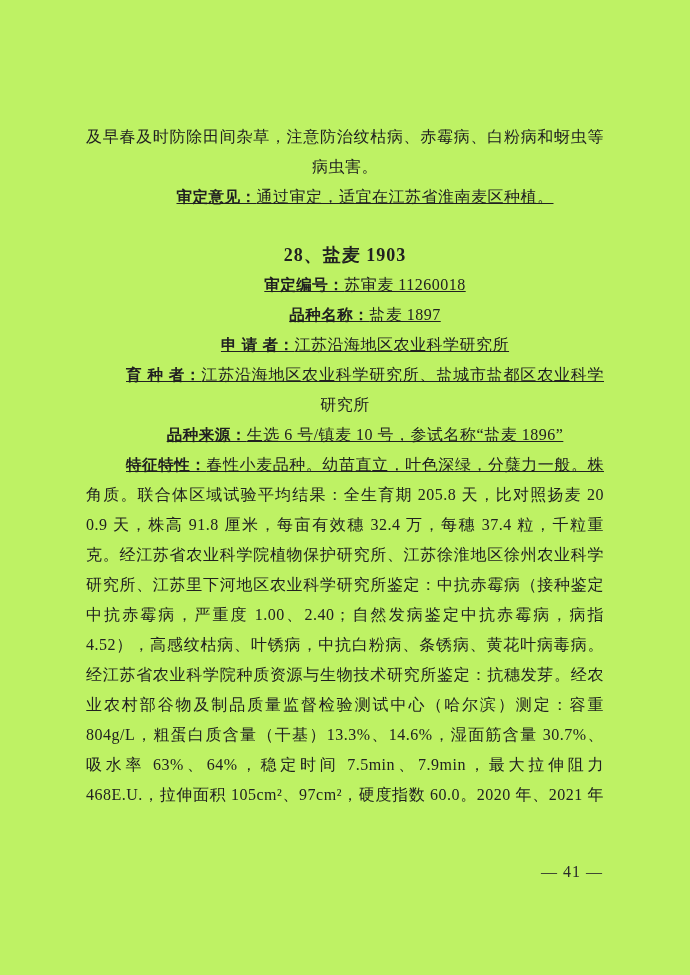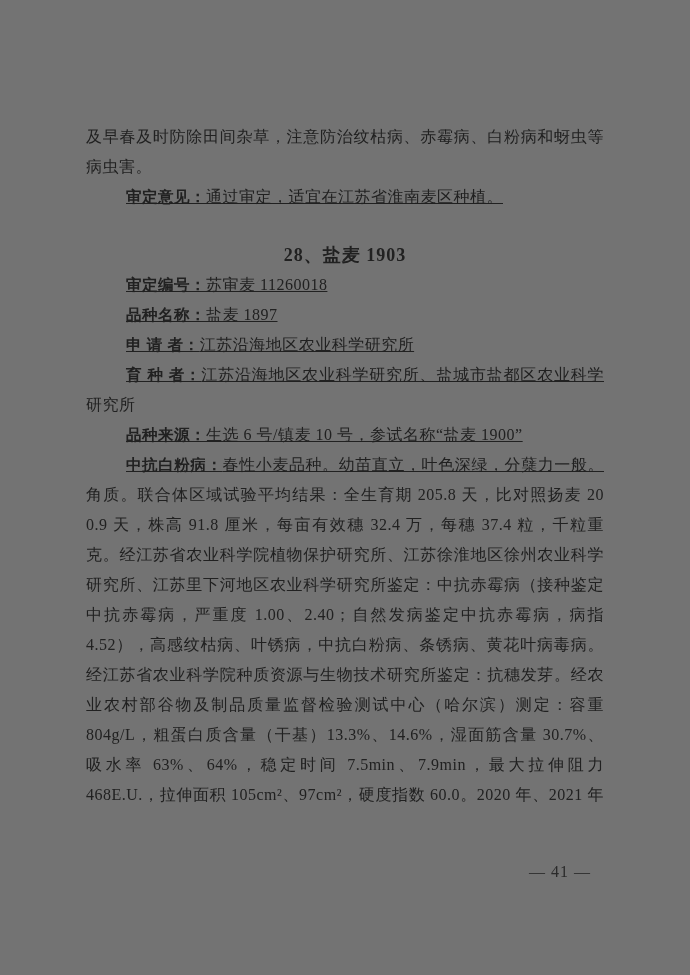--- a/index.html
+++ b/index.html
@@ -5,36 +5,36 @@
   html, body {
     margin: 0;
     padding: 0;
     background: #e8e8e8;
   }
   .page {
     position: relative;
     width: 690px;
     height: 975px;
     margin: 0 auto;
-    background: #737373;
+    background: #bef264;
     color: #212121;
     font-family: "Liberation Serif", "DejaVu Serif", serif;
     overflow: hidden;
   }
   .content {
     position: absolute;
     top: 122px;
     left: 86px;
     width: 518px;
   }
   .line {
     font-size: 16px;
     line-height: 30px;
     height: 30px;
-    text-align: left;
+    text-align: center;
     letter-spacing: 0.5px;
     overflow: hidden;
     white-space: nowrap;
   }
   
   .jl {
     white-space: normal;
     text-align: justify;
     text-align-last: justify;
     text-justify: inter-character;
@@ -54,21 +54,21 @@
     height: 30px;
     line-height: 30px;
     text-align: center;
     font-size: 18px;
     font-weight: bold;
     letter-spacing: 1px;
   }
   .page-number {
     position: absolute;
     top: 862px;
-    right: 99px;
+    right: 87px;
     font-size: 16px;
     line-height: 20px;
     letter-spacing: 1px;
     color: #2a2a2a;
   }
 </style>
 </head>
 <body>
 
 <div class="page">
@@ -83,23 +83,23 @@
 
     <div class="line indent"><span class="label">审定编号：</span><span>苏审麦 11260018</span></div>
 
     <div class="line indent"><span class="label">品种名称：</span><span>盐麦 1897</span></div>
 
     <div class="line indent"><span class="label">申 请 者：</span><span>江苏沿海地区农业科学研究所</span></div>
 
     <div class="line indent jl"><span class="label">育 种 者：</span><span>江苏沿海地区农业科学研究所、盐城市盐都区农业科学</span></div>
     <div class="line">研究所</div>
 
-    <div class="line indent"><span class="label">品种来源：</span><span>生选 6 号/镇麦 10 号，参试名称“盐麦 1900”</span></div>
+    <div class="line indent"><span class="label">品种来源：</span><span>生选 6 号/镇麦 10 号，参试名称“盐麦 1896”</span></div>
 
-    <div class="line indent jl"><span class="label">中抗白粉病：</span><span>春性小麦品种。幼苗直立，叶色深绿，分蘖力一般。株</span></div>
+    <div class="line indent jl"><span class="label">特征特性：</span><span>春性小麦品种。幼苗直立，叶色深绿，分蘖力一般。株</span></div>
     <div class="line jl">角质。联合体区域试验平均结果：全生育期 205.8 天，比对照扬麦 20 短</div>
     <div class="line jl">0.9 天，株高 91.8 厘米，每亩有效穗 32.4 万，每穗 37.4 粒，千粒重 48.7</div>
     <div class="line jl">克。经江苏省农业科学院植物保护研究所、江苏徐淮地区徐州农业科学</div>
     <div class="line jl">研究所、江苏里下河地区农业科学研究所鉴定：中抗赤霉病（接种鉴定</div>
     <div class="line jl">中抗赤霉病，严重度 1.00、2.40；自然发病鉴定中抗赤霉病，病指 0.27、</div>
     <div class="line jl">4.52），高感纹枯病、叶锈病，中抗白粉病、条锈病、黄花叶病毒病。</div>
     <div class="line jl">经江苏省农业科学院种质资源与生物技术研究所鉴定：抗穗发芽。经农</div>
     <div class="line jl">业农村部谷物及制品质量监督检验测试中心（哈尔滨）测定：容重 801g/L、</div>
     <div class="line jl">804g/L，粗蛋白质含量（干基）13.3%、14.6%，湿面筋含量 30.7%、30.5%，</div>
     <div class="line jl">吸水率 63%、64%，稳定时间 7.5min、7.9min，最大拉伸阻力 388E.U.、</div>

